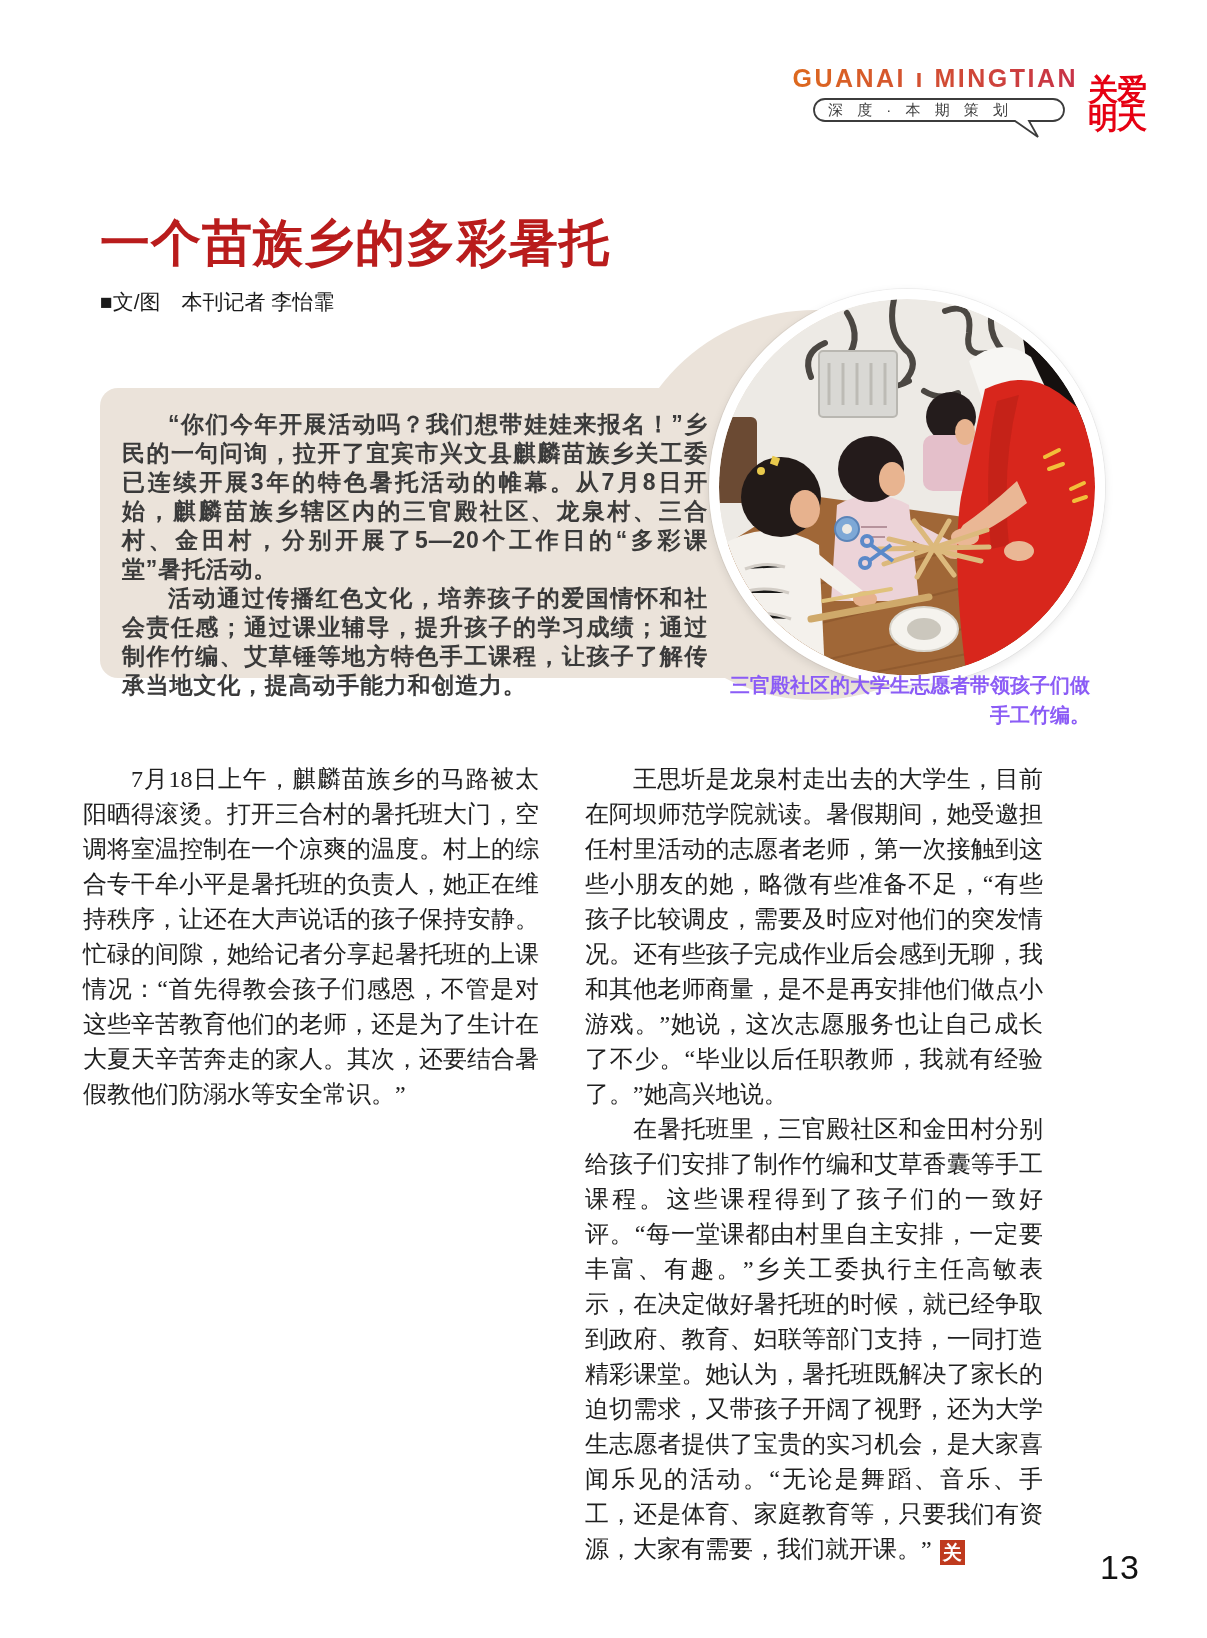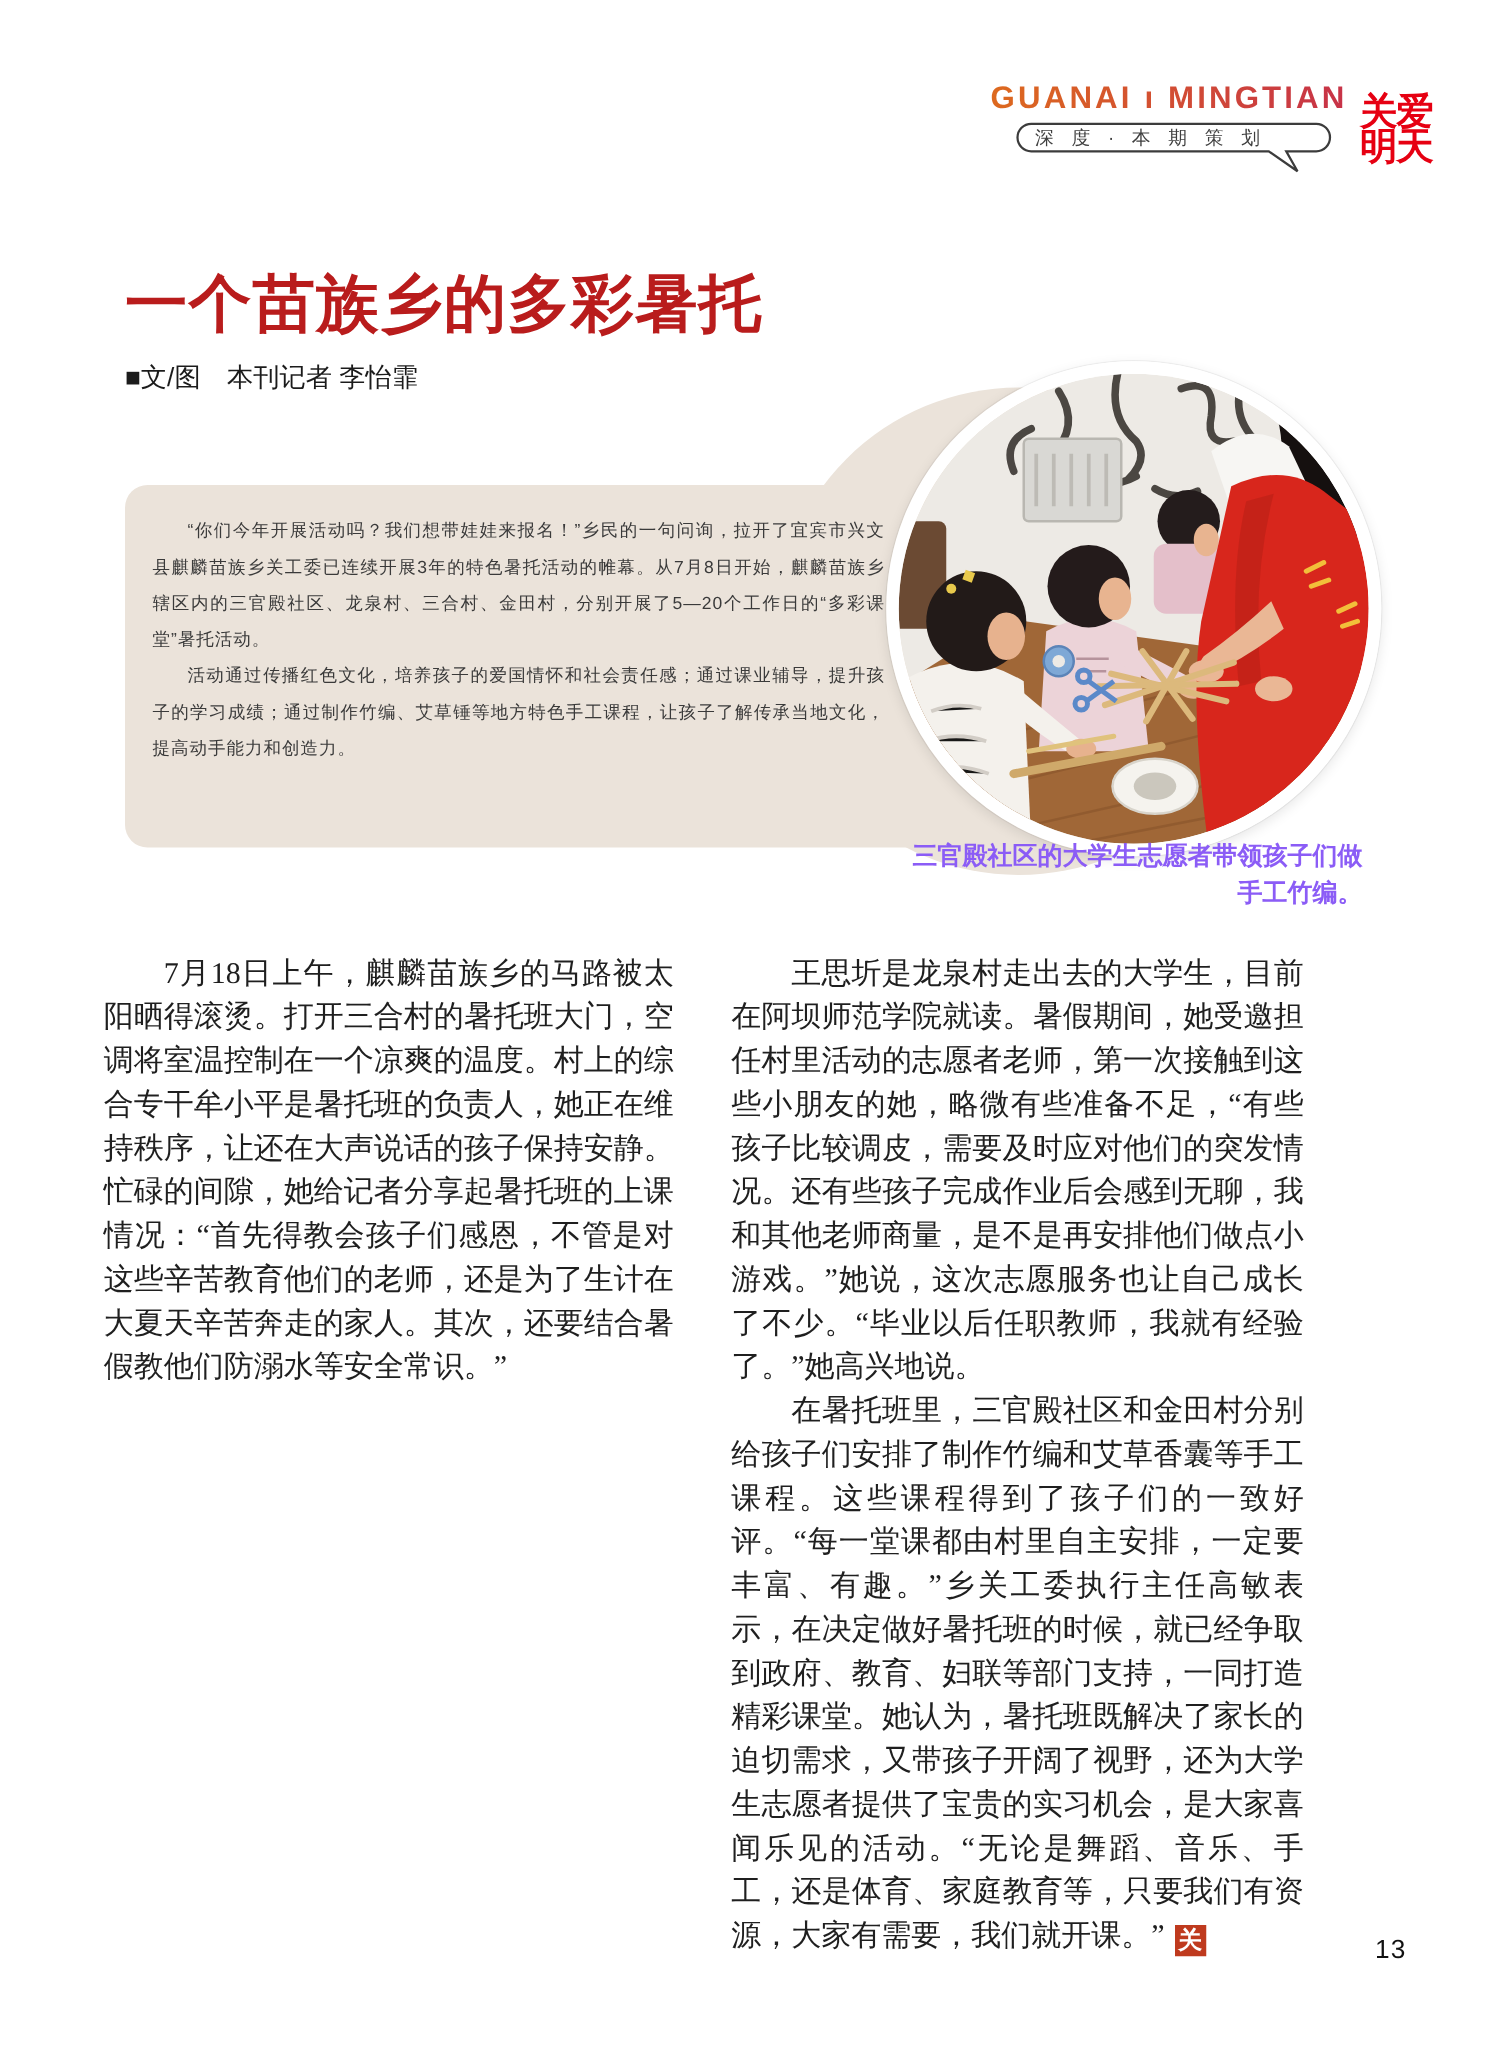--- a/index.html
+++ b/index.html
@@ -20,42 +20,42 @@
 
   
   .title{position:absolute;left:100px;top:210px;margin:0;font-size:50px;font-weight:900;
       letter-spacing:1px;color:#b91c1c;font-family:"Liberation Serif","DejaVu Serif",serif;}
   .byline{position:absolute;left:100px;top:288px;font-size:21px;font-weight:400;color:#1b1b1b;}
 
   
   .intro-box{position:absolute;left:100px;top:388px;width:670px;height:290px;
       background:#ebe3da;border-radius:18px;z-index:1;box-sizing:border-box;
       padding:22px 62px 0 22px;}
-  .intro-box p{margin:0;text-indent:2em;font-size:14px;line-height:29px;letter-spacing:0.8px;
-      color:#3a3a3a;text-align:justify;}
+  .intro-box p{margin:0;text-indent:2em;font-size:23px;line-height:29px;letter-spacing:0.8px;
+      color:#3a3a3a;text-align:justify;font-weight:bold;}
   .beige-circle{position:absolute;left:620px;top:310px;width:390px;height:390px;
       border-radius:50%;background:#ebe3da;z-index:1;}
   .photo-wrap{position:absolute;left:709px;top:289px;width:376px;height:376px;
       border:10px solid #ffffff;border-radius:50%;z-index:2;overflow:hidden;
       box-shadow:0 0 0 1px rgba(0,0,0,0.05),0 3px 10px rgba(0,0,0,0.10);}
   .caption{position:absolute;right:117px;top:670px;width:360px;text-align:right;
       font-size:20px;line-height:30px;font-weight:600;color:#8b5cf6;z-index:3;}
 
   
   .col{position:absolute;top:762px;z-index:0;
       font-family:"Liberation Serif","DejaVu Serif",serif;}
   .col-left{left:83px;width:456px;}
   .col-right{left:585px;width:458px;}
   .col p{margin:0;text-indent:2em;font-size:24px;line-height:35px;color:#1f1f1f;
       text-align:justify;}
   .endmark{display:inline-block;width:25px;height:25px;margin-left:8px;vertical-align:-2px;
       background:#bf3a1e;color:#ffffff;font-size:19px;line-height:25px;text-align:center;
       font-family:"Liberation Sans","DejaVu Sans",sans-serif;font-weight:bold;text-indent:0;}
 
-  .page-number{position:absolute;left:1100px;top:1548px;font-size:21px;letter-spacing:1px;
+  .page-number{position:absolute;left:1100px;top:1548px;font-size:34px;letter-spacing:1px;
       color:#111111;font-weight:500;}
 </style>
 </head>
 <body>
 
 <div class="page">
 
   <div class="masthead-text">GUANAI ı MINGTIAN</div>
 
   <div class="bubble">

